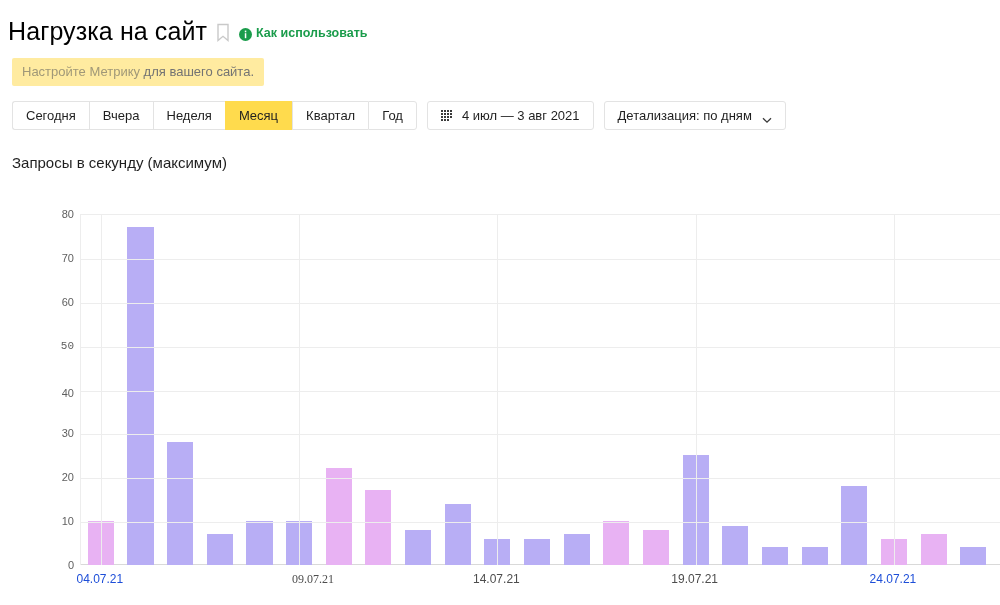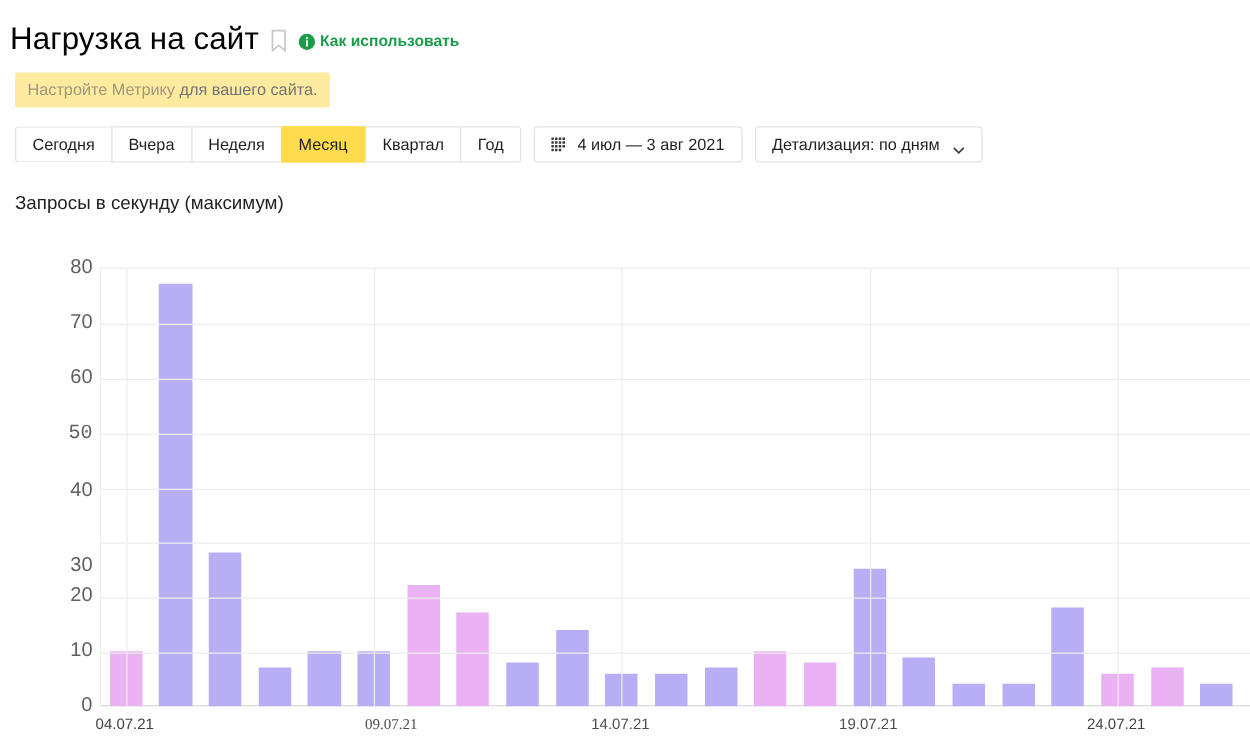--- a/index.html
+++ b/index.html
@@ -112,41 +112,41 @@
     position: absolute; left: 0; right: 0;
     height: 1px; background: #ededed;
   }
   .vgrid {
     position: absolute; top: 0; bottom: 0;
     width: 1px; background: #ededed;
   }
   .ytick {
     position: absolute;
     right: 926px;
-    font-size: 16px;
+    font-size: 11px;
     color: #5f5f5f;
     text-align: right;
     width: 60px;
     transform: translateY(-50%);
   }
   .bars {
     position: absolute; left: 0; bottom: 0;
     width: 100%; height: 351px;
   }
   .bar {
     position: absolute; bottom: 0;
   }
   .xtick {
     position: absolute;
     font-size: 12px;
     top: 372px;
     transform: translateX(-50%);
     white-space: nowrap;
   }
-  .xtick.weekend { color: #404040; }
+  .xtick.weekend { color: #1d4ed8; }
   .xtick.normal { color: #4d4d4d; }
   .baseline {
     position: absolute; left: 0; right: 0; bottom: 0;
     height: 1px; background: #d9d9d9;
   }
 </style>
 </head>
 <body>
 
 <div class="page">
@@ -262,21 +262,21 @@
         <div class="vgrid" style="left: 19.8276px;"></div>
         <div class="vgrid" style="left: 218.103px;"></div>
         <div class="vgrid" style="left: 416.379px;"></div>
         <div class="vgrid" style="left: 614.655px;"></div>
         <div class="vgrid" style="left: 812.931px;"></div>
       </div>
     <div id="yticks">
         <div class="ytick" style="top: 365px;">0</div>
         <div class="ytick" style="top: 321.125px;">10</div>
         <div class="ytick" style="top: 277.25px;">20</div>
-        <div class="ytick" style="top: 233.375px; margin-top: 20px;">30</div>
+        <div class="ytick" style="top: 233.375px;">30</div>
         <div class="ytick" style="top: 193px;">40</div>
         <div class="ytick" style="top: 145.625px; font-family: Liberation Mono, monospace;">50</div>
         <div class="ytick" style="top: 101.75px;">60</div>
         <div class="ytick" style="top: 57.875px;">70</div>
         <div class="ytick" style="top: 14px;">80</div>
       </div>
     <div id="xticks">
         <div class="xtick weekend" style="left: 99.8276px;">04.07.21</div>
         <div class="xtick normal" style="left: 313px; font-family: Liberation Serif, serif;">09.07.21</div>
         <div class="xtick normal" style="left: 496.379px;">14.07.21</div>

